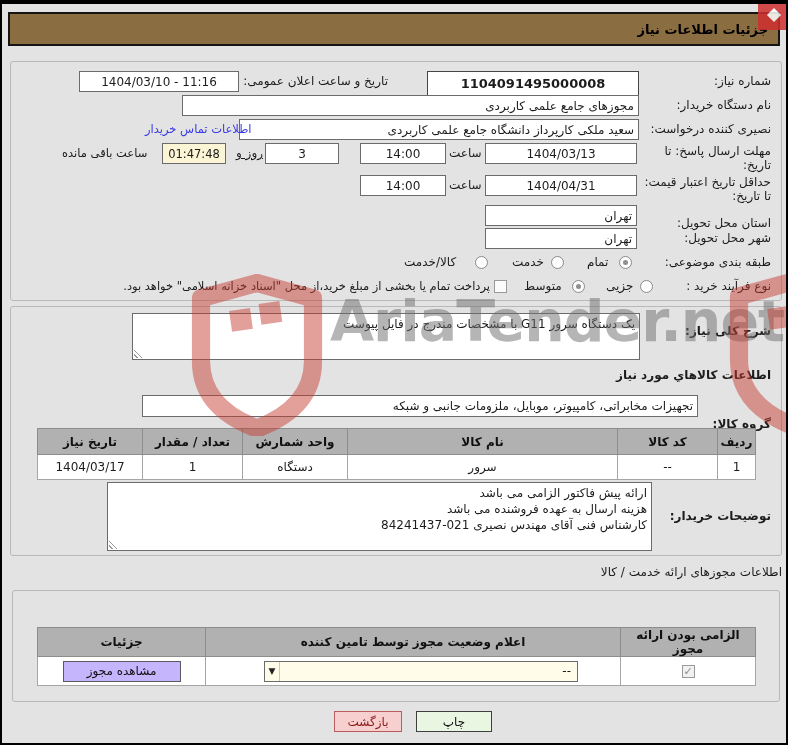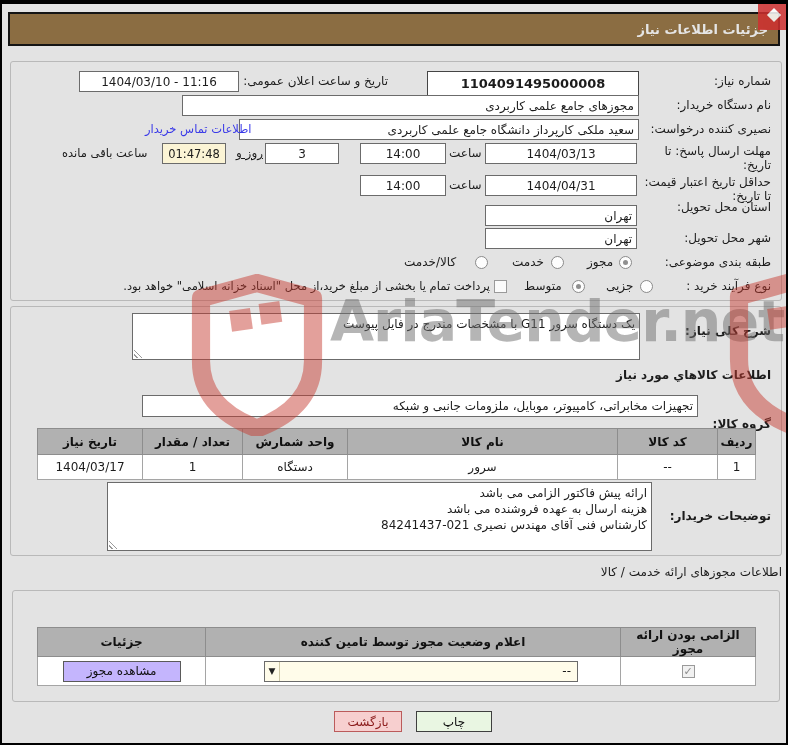--- a/index.html
+++ b/index.html
@@ -10,21 +10,21 @@
     border: 2px solid #000;
     border-top-width: 4px;
     font-family: "DejaVu Sans", sans-serif;
     direction: rtl;
     overflow: hidden;
     color: #1c1c1c;
   }
   .titlebar {
     position: absolute; left: 6px; top: 8px; width: 772px; height: 34px;
     background: #8b6d42; border: 2px solid #141414;
-    color: #e5e5e5; font-weight: bold; font-size: 13px;
+    color: #000000; font-weight: bold; font-size: 13px;
     display: flex; align-items: center; padding-right: 10px;
   }
   .groupbox { position: absolute; border: 1px solid #b9b9b9; border-radius: 3px; background: transparent; }
   .lbl { position: absolute; font-size: 12px; color: #1c1c1c; white-space: nowrap; }
   .lbl.b { font-weight: bold; }
   .lbl.wrap { white-space: normal; text-align: right; }
   .inp {
     position: absolute; background: #fff; border: 1px solid #6b6b6b;
     font-size: 12px; display: flex; align-items: center; overflow: hidden;
     padding: 0 4px; white-space: nowrap;
@@ -118,29 +118,29 @@
 <div class="inp center ltr" style="left:263px; top:139px; width:74px; height:21px;">3</div>
 <div class="lbl" style="left:234px; top:142px;text-decoration:underline;">روز و</div>
 <div class="inp cream ltr" style="left:160px; top:139px; width:64px; height:21px;">01:47:48</div>
 <div class="lbl" style="left:60px; top:142px; font-size:11.5px;">ساعت باقی مانده</div>
 
 <div class="lbl wrap" style="right:15px; top:171px; width:132px;">حداقل تاریخ اعتبار قیمت: تا تاریخ:</div>
 <div class="inp center ltr" style="left:483px; top:171px; width:152px; height:21px;">1404/04/31</div>
 <div class="lbl" style="left:447px; top:174px;">ساعت</div>
 <div class="inp center ltr" style="left:358px; top:171px; width:86px; height:21px;">14:00</div>
 
-<div class="lbl" style="right:15px; top:196px;">استان محل تحویل:</div>
+<div class="lbl" style="right:15px; top:212px;">استان محل تحویل:</div>
 <div class="inp" style="left:483px; top:201px; width:152px; height:21px;">تهران</div>
 
 <div class="lbl" style="right:15px; top:227px;">شهر محل تحویل:</div>
 <div class="inp" style="left:483px; top:224px; width:152px; height:21px;">تهران</div>
 
 <div class="lbl" style="right:15px; top:251px;">طبقه بندی موضوعی:</div>
 <span class="radio checked" style="left:617px; top:252px;"></span>
-<div class="lbl" style="left:585px; top:251px;">مجوز</div>
+<div class="lbl" style="left:585px; top:251px;">تمام</div>
 <span class="radio" style="left:549px; top:252px;"></span>
 <div class="lbl" style="left:510px; top:251px;">خدمت</div>
 <span class="radio" style="left:473px; top:252px;"></span>
 <div class="lbl" style="left:402px; top:251px;">کالا/خدمت</div>
 
 <div class="lbl" style="right:15px; top:275px;">نوع فرآیند خرید :</div>
 <span class="radio" style="left:638px; top:276px;"></span>
 <div class="lbl" style="left:604px; top:275px;">جزیی</div>
 <span class="radio checked" style="left:570px; top:276px;"></span>
 <div class="lbl" style="left:522px; top:275px;">متوسط</div>

